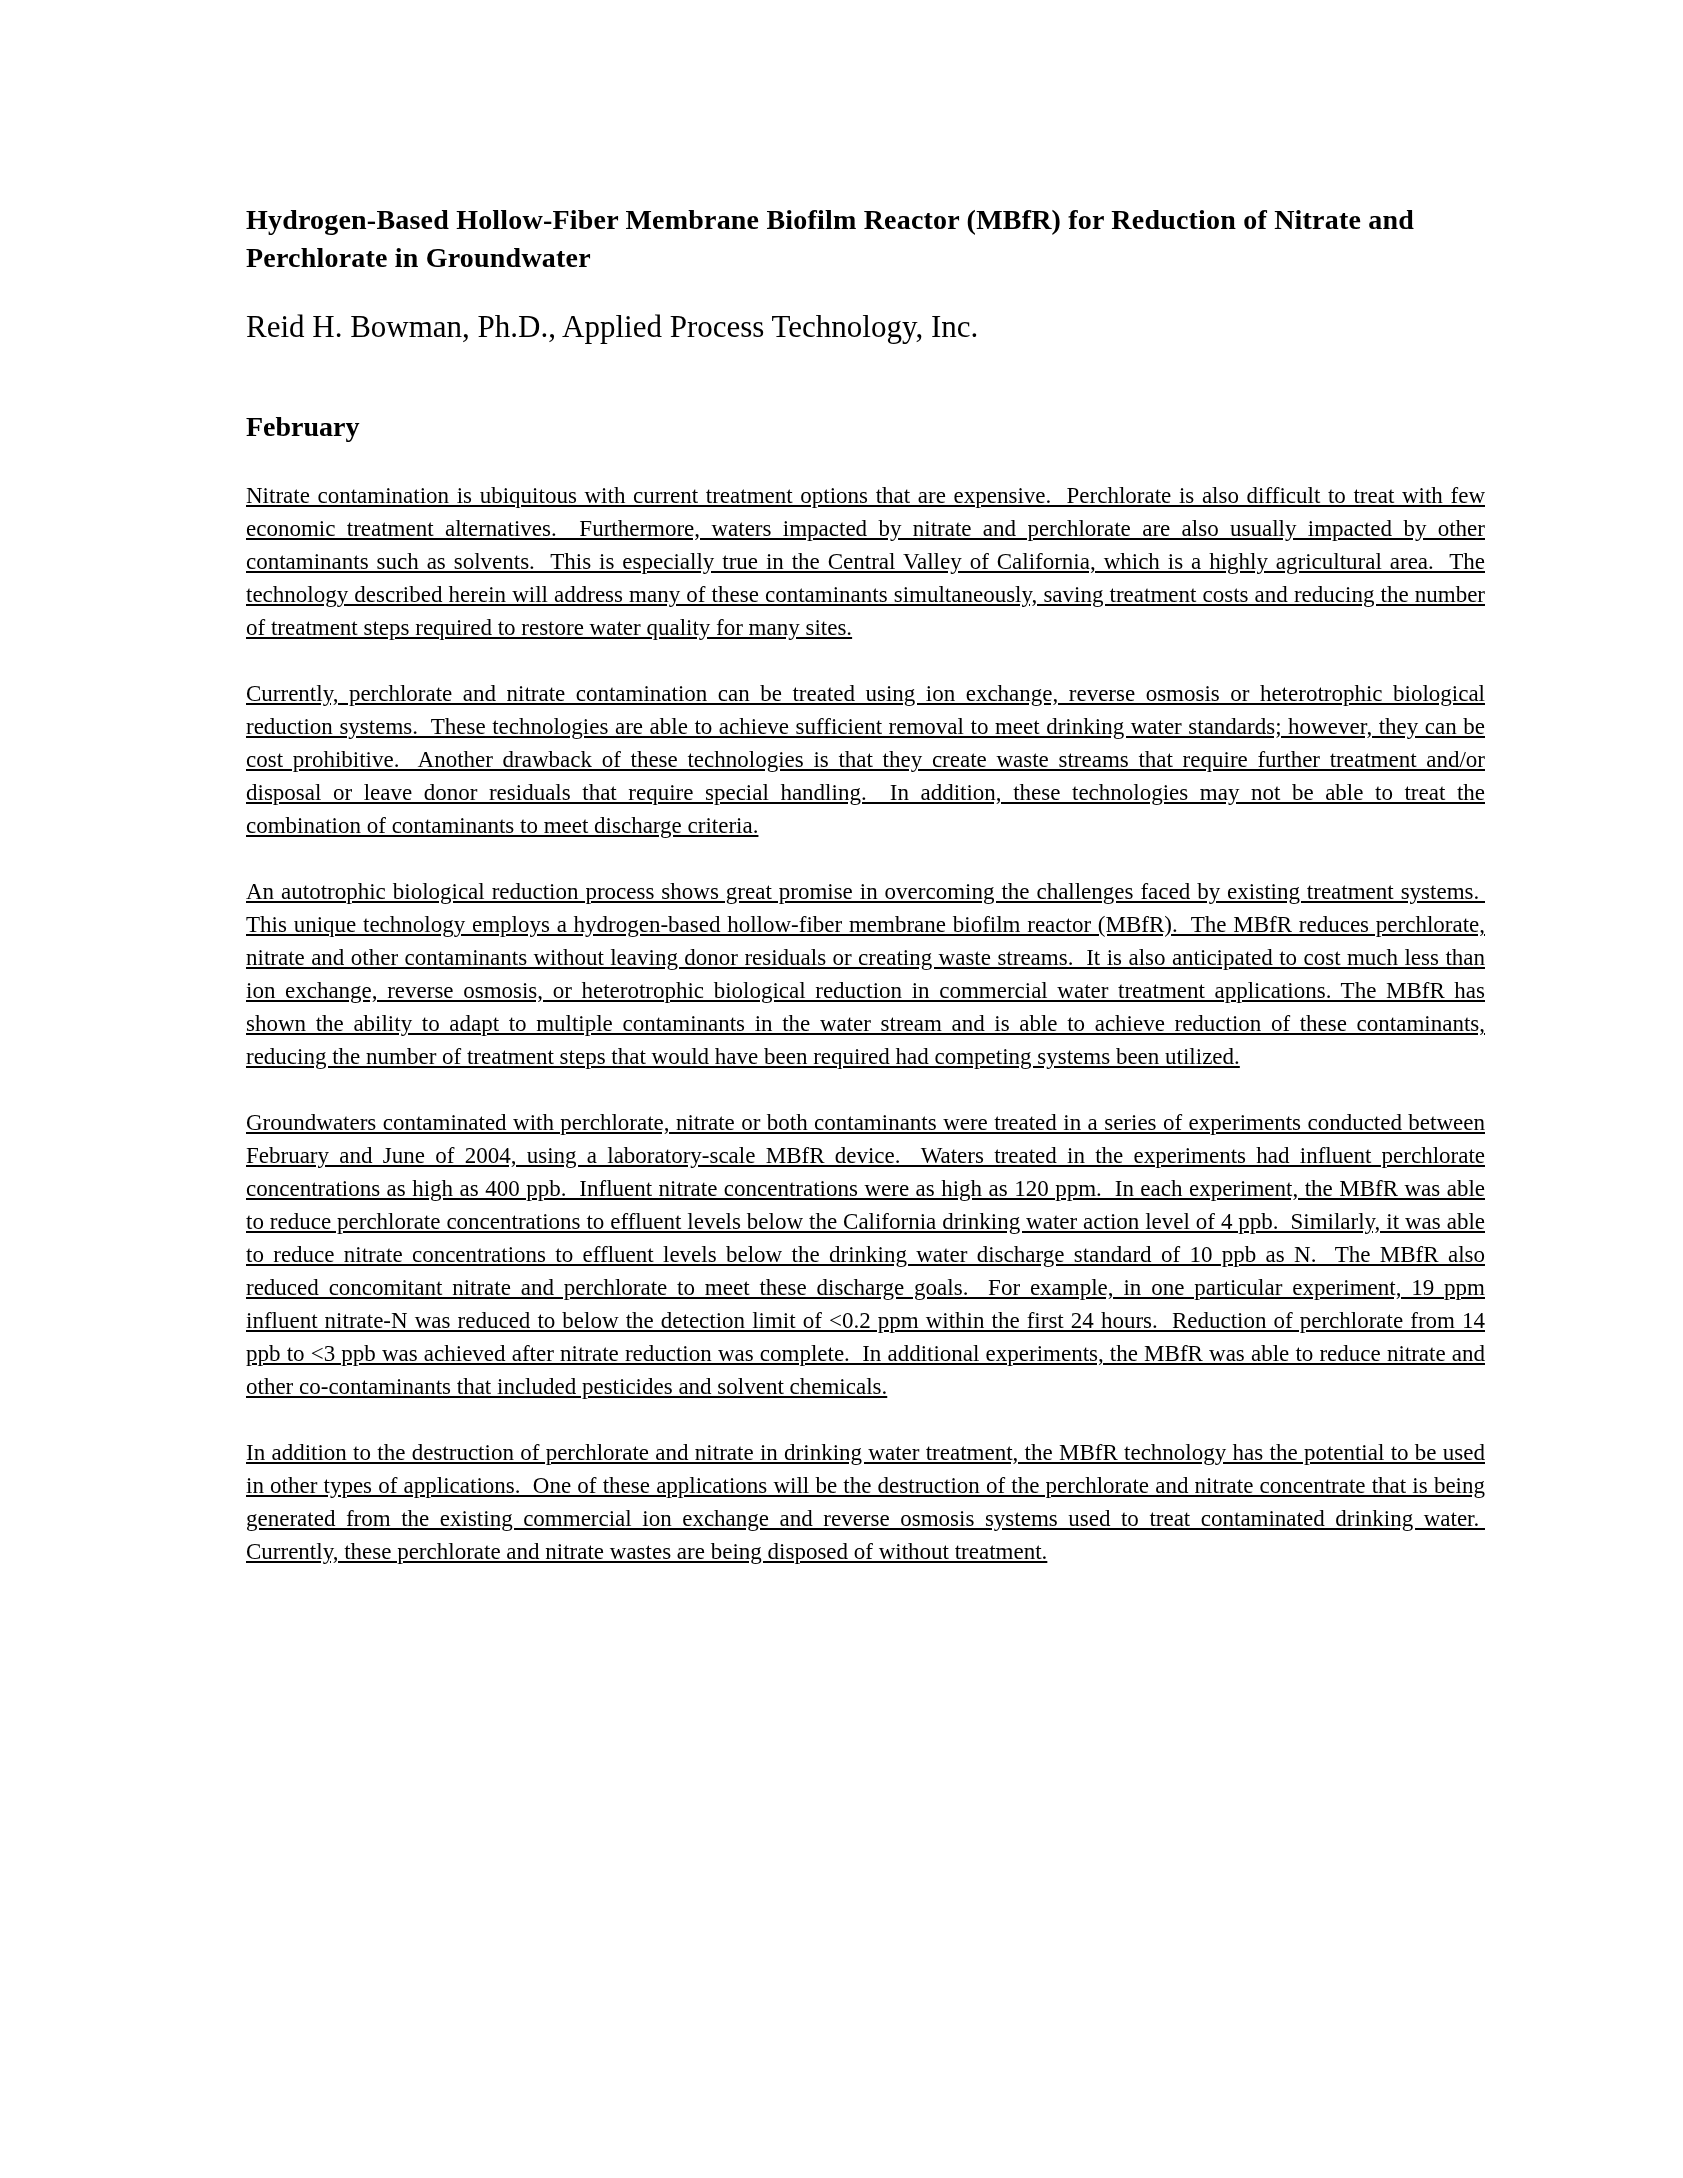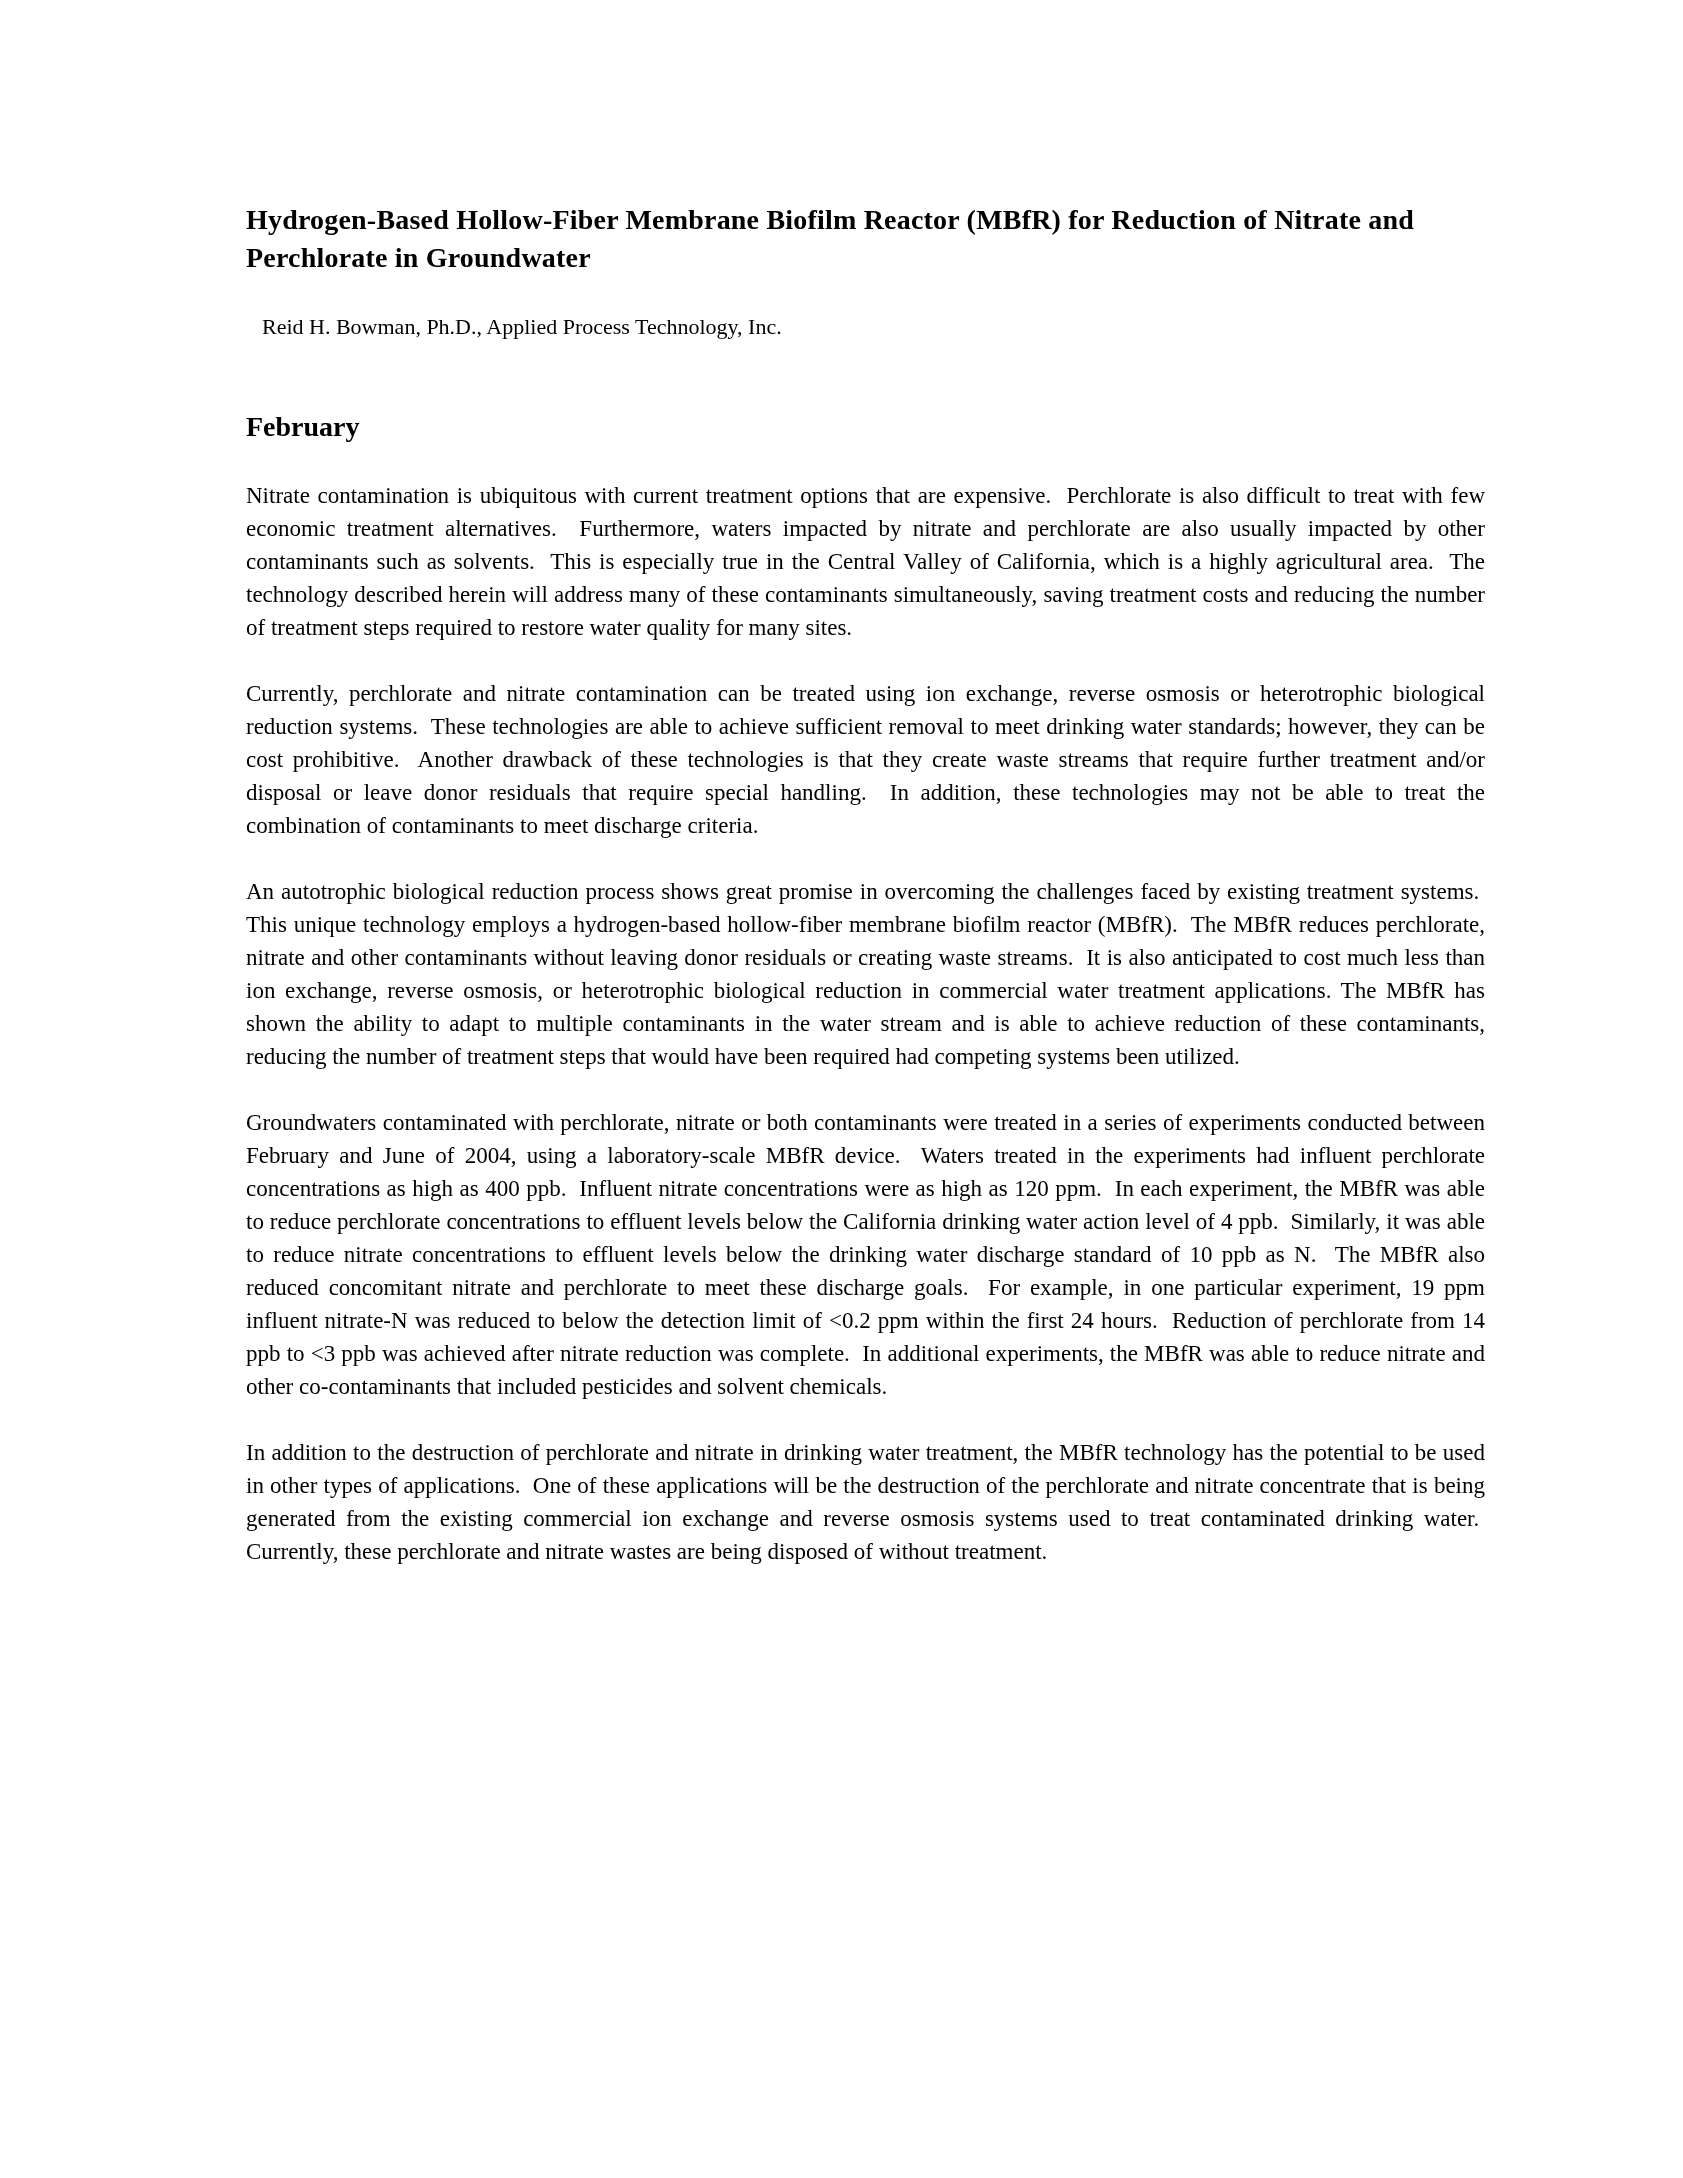--- a/index.html
+++ b/index.html
@@ -23,36 +23,37 @@
     overflow: hidden;
   }
   .paper-title {
     font-size: 28px;
     line-height: 38px;
     font-weight: bold;
     margin: 0;
     letter-spacing: 0.2px;
   }
   .author-line {
-    font-size: 22px;
+    font-size: 31px;
     line-height: 33px;
-    margin: 33px 0 0 16px;
+    margin: 33px 0 0 0;
   }
   .section-heading {
     font-size: 28px;
     line-height: 38px;
     font-weight: bold;
     margin: 65px 0 0 0;
   }
   .body-para {
     font-size: 23px;
     line-height: 33px;
     margin: 33px 0 0 0;
     text-align: justify;
     text-align-last: left;
+    text-decoration: underline;
   }
 </style>
 </head>
 <body>
 
 <div class="page">
   <h1 class="paper-title">Hydrogen-Based Hollow-Fiber Membrane Biofilm Reactor (MBfR) for Reduction of Nitrate and Perchlorate in Groundwater</h1>
 
   <p class="author-line">Reid H. Bowman, Ph.D., Applied Process Technology, Inc.</p>
 

